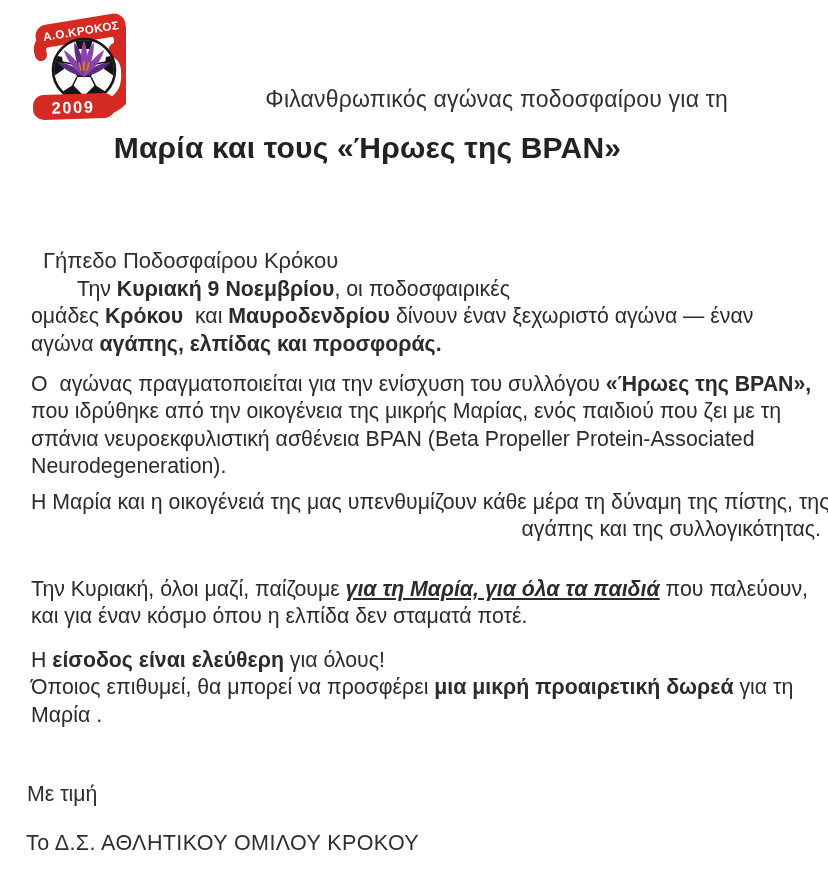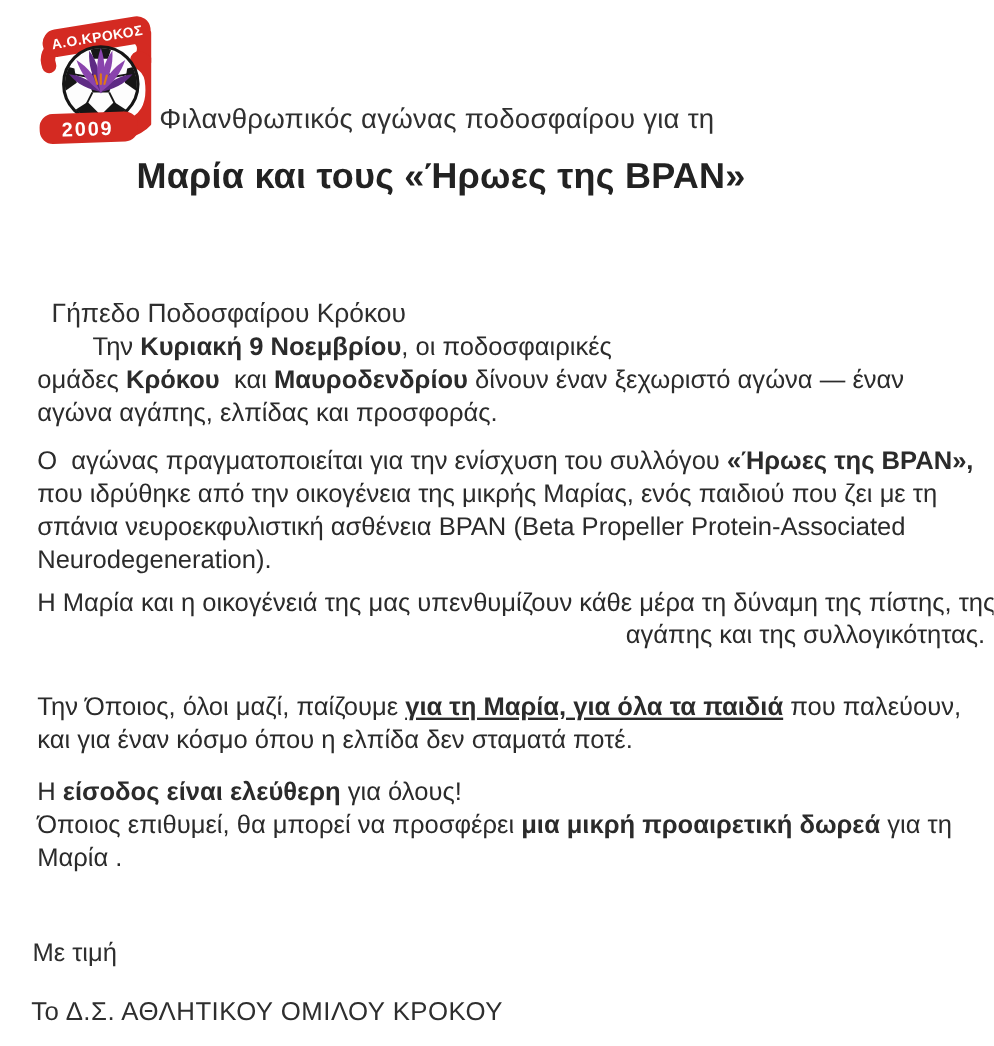--- a/index.html
+++ b/index.html
@@ -13,21 +13,21 @@
     overflow: hidden;
   }
   .abs { position: absolute; }
 
   
   .logo { left: 14px; top: 6px; width: 112px; height: 120px; }
 
   
   .subtitle {
     top: 85px; left: 0; width: 728px;
-    text-align: center;
+    text-align: right;
     font-size: 23px; line-height: 28px;
     color: #303030;
     letter-spacing: 0.2px;
   }
   .title {
     top: 129px; left: 0; width: 735px;
     text-align: center;
     font-size: 30px; line-height: 38px;
     font-weight: 700;
     color: #222222;
@@ -139,27 +139,27 @@
 
 <div class="abs subtitle">Φιλανθρωπικός αγώνας ποδοσφαίρου για τη</div>
 <div class="abs title">Μαρία και τους «Ήρωες της BPAN»</div>
 
 <div class="abs event">
   <div>Γήπεδο Ποδοσφαίρου Κρόκου</div>
 </div>
 
 <div class="abs para p1"><span>Την </span><span style="font-weight: 700;">Κυριακή 9 Νοεμβρίου</span><span>, οι ποδοσφαιρικές
 ομάδες </span><span style="font-weight: 700;">Κρόκου</span><span>  και </span><span style="font-weight: 700;">Μαυροδενδρίου</span><span> δίνουν έναν ξεχωριστό αγώνα — έναν
-αγώνα </span><span style="font-weight: 400;">αγάπης, ελπίδας και προσφοράς.</span></div>
+αγώνα </span><span style="font-weight: 700;">αγάπης, ελπίδας και προσφοράς.</span></div>
 <div class="abs para p2"><span>Ο  αγώνας πραγματοποιείται για την ενίσχυση του συλλόγου </span><span style="font-weight: 700;">«Ήρωες της BPAN»,</span><span>
 που ιδρύθηκε από την οικογένεια της μικρής </span><span style="font-weight: 400; text-align: right;">Μαρίας,</span><span> ενός παιδιού που ζει με τη
 σπάνια νευροεκφυλιστική ασθένεια BPAN (Beta Propeller Protein-Associated
 Neurodegeneration).</span></div>
 <div class="abs para p3"><span>Η Μαρία και η οικογένειά της μας υπενθυμίζουν κάθε μέρα τη δύναμη της πίστης, της
 αγάπης και της συλλογικότητας.</span></div>
-<div class="abs para p4"><span>Την Όποιος, όλοι μαζί, παίζουμε </span><span style="font-weight: 700; text-decoration: underline;">για τη Μαρία, για όλα τα παιδιά</span><span> που παλεύουν,
+<div class="abs para p4"><span>Την Κυριακή, όλοι μαζί, παίζουμε </span><span style="font-weight: 700; text-decoration: underline; font-style: italic;">για τη Μαρία, για όλα τα παιδιά</span><span> που παλεύουν,
 και για έναν κόσμο όπου η ελπίδα δεν σταματά ποτέ.</span></div>
 <div class="abs para p5"><span>Η </span><span style="font-weight: 700;">είσοδος είναι ελεύθερη</span><span> για όλους!
 Όποιος επιθυμεί, θα μπορεί να προσφέρει </span><span style="font-weight: 700;">μια μικρή προαιρετική δωρεά</span><span> για τη
 Μαρία .</span></div>
 
 <div class="abs salutation">Με τιμή</div>
 <div class="abs signature">Το Δ.Σ.  ΑΘΛΗΤΙΚΟΥ ΟΜΙΛΟΥ ΚΡΟΚΟΥ</div>
 
 </body></html>

